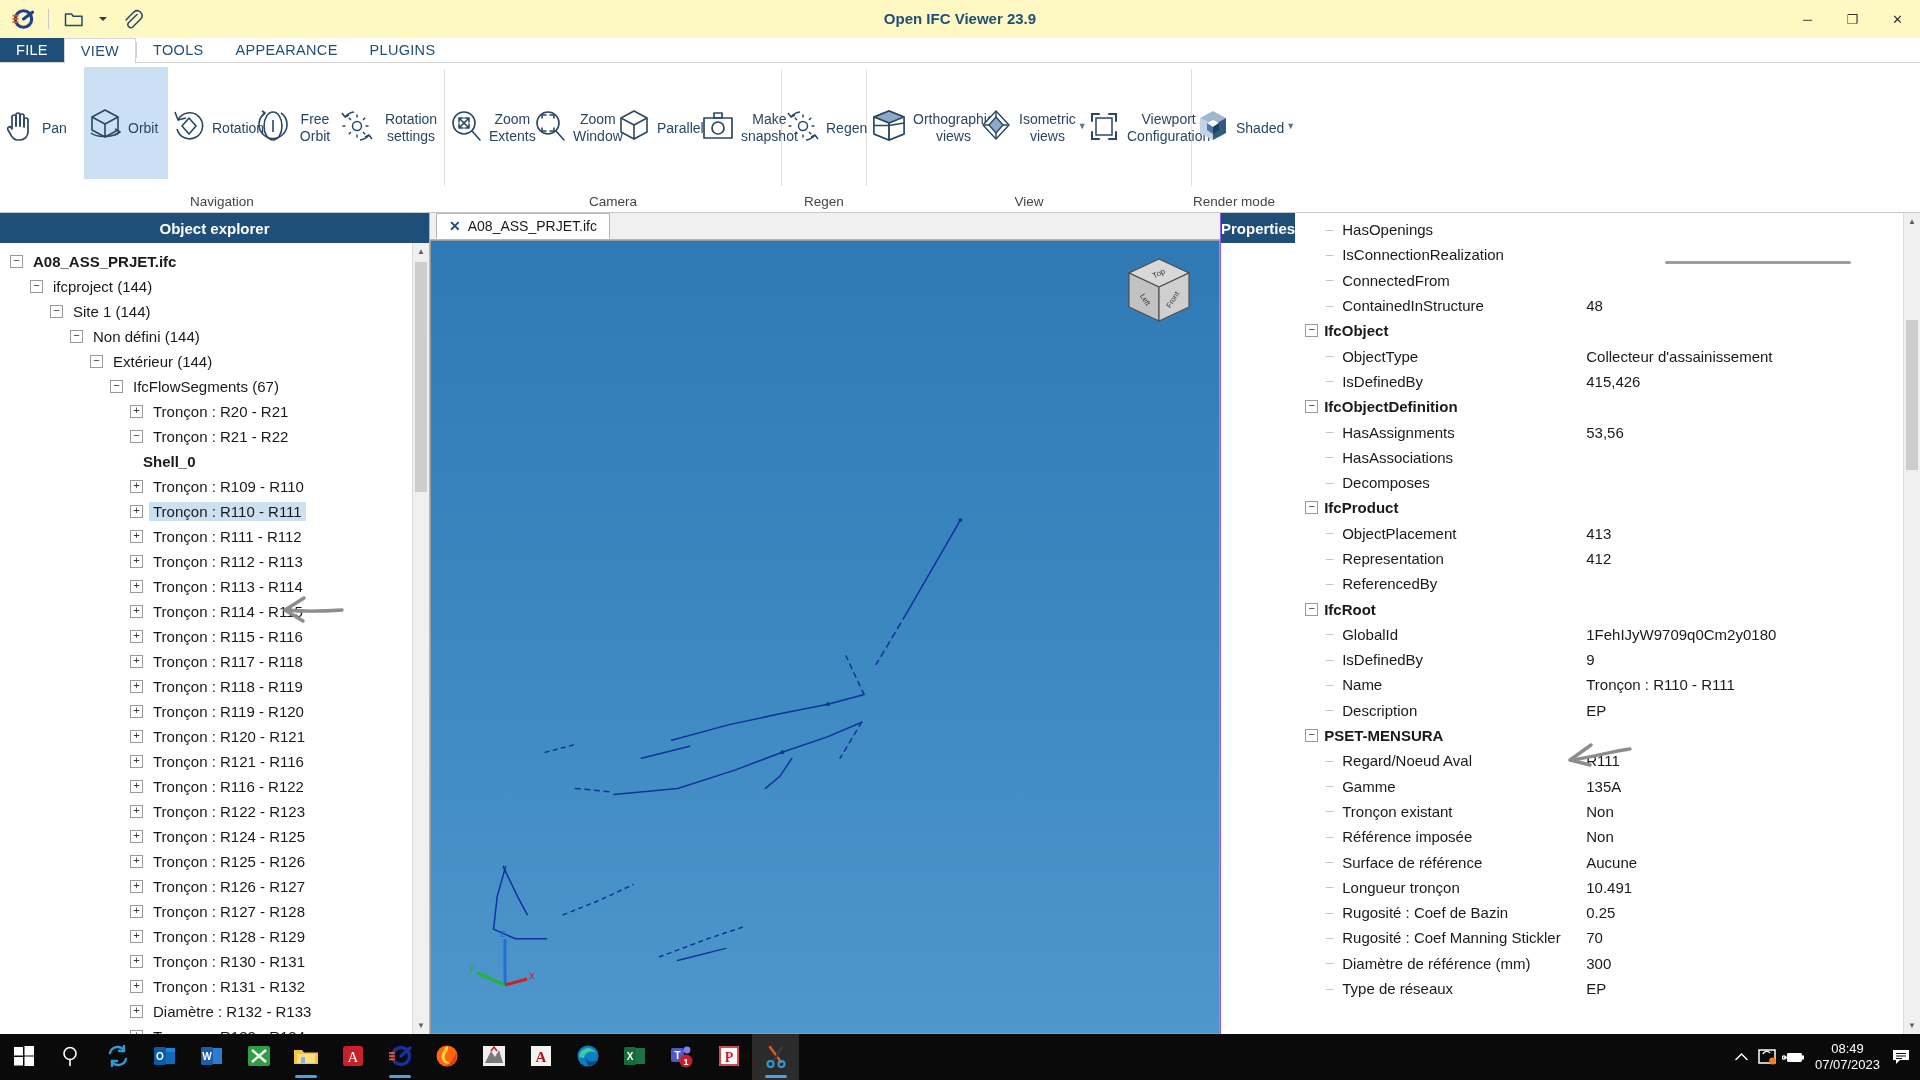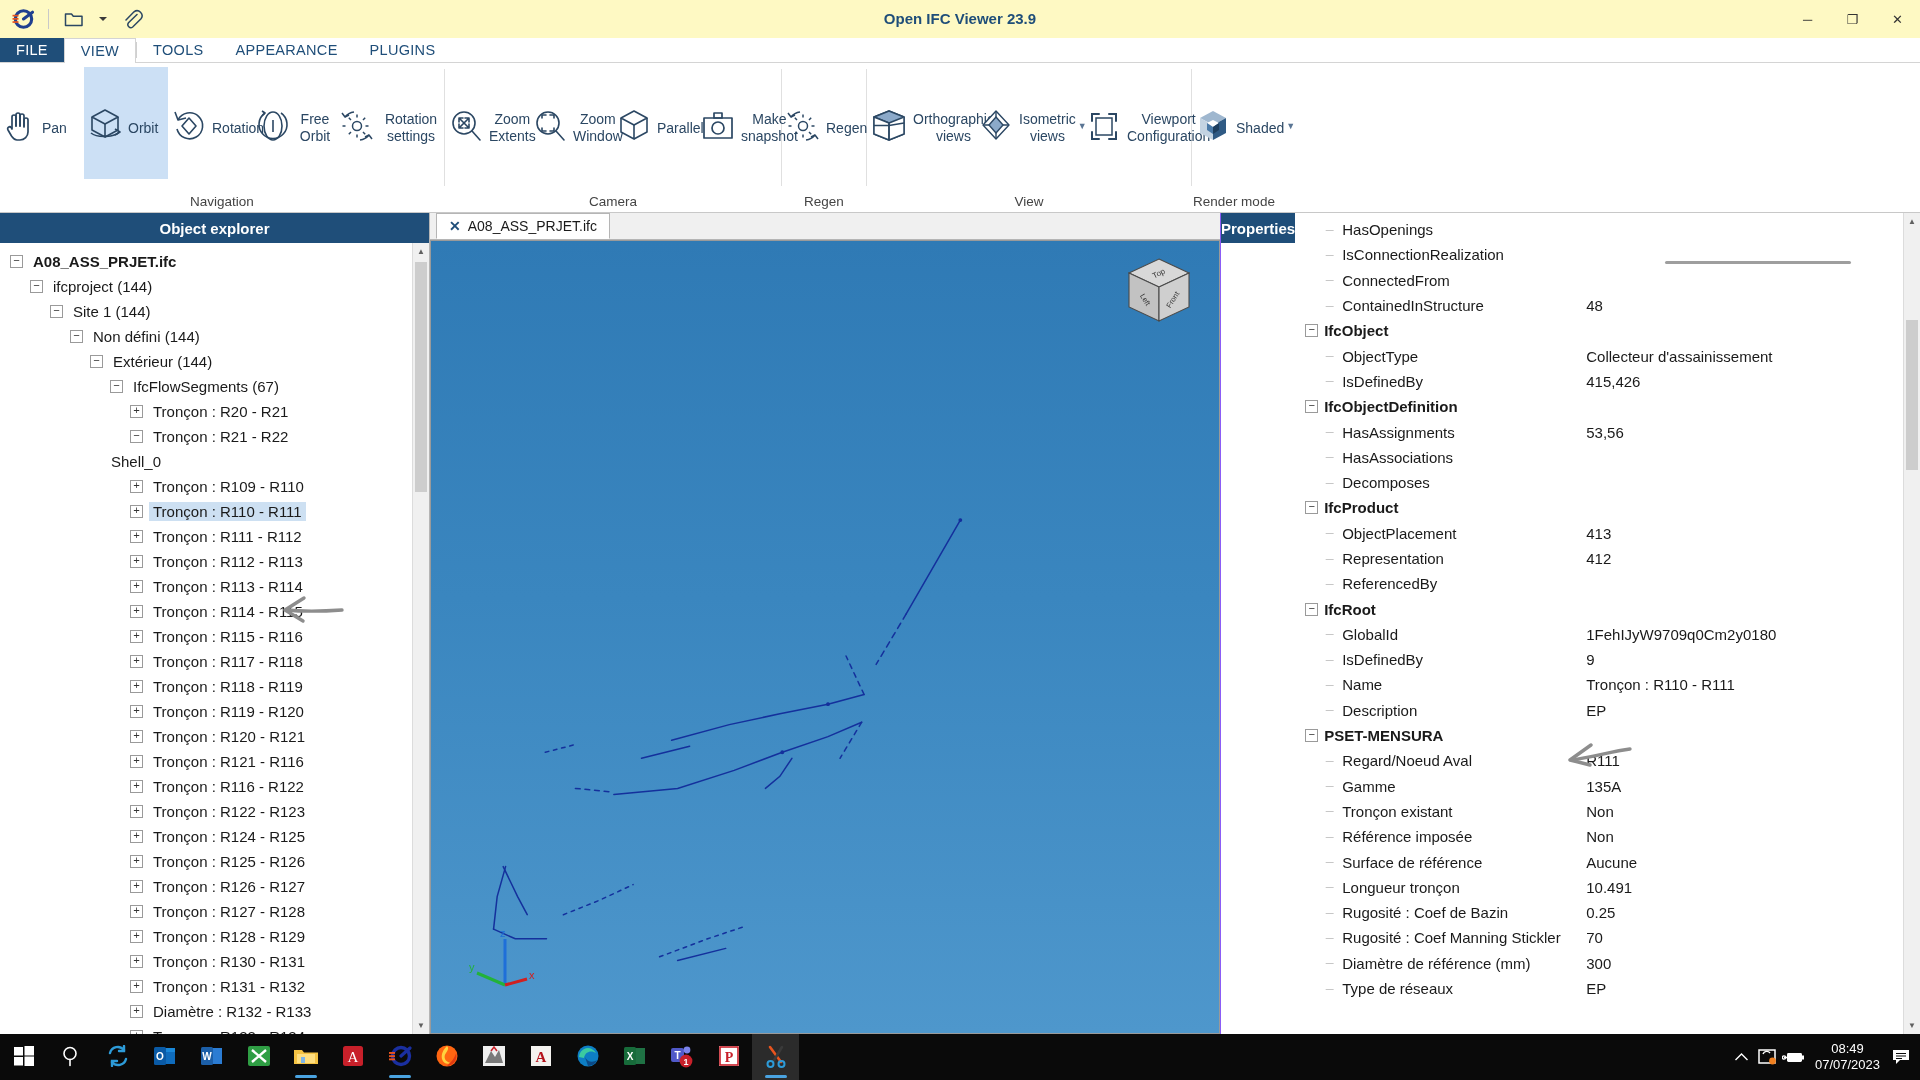--- a/index.html
+++ b/index.html
@@ -401,21 +401,21 @@
               <span class="tlabel">IfcFlowSegments (67)</span>
             </div>
             <div class="tnode" style="padding-left: 130px;">
               <span class="twist">+</span>
               <span class="tlabel">Tronçon : R20 - R21</span>
             </div>
             <div class="tnode" style="padding-left: 130px;">
               <span class="twist">−</span>
               <span class="tlabel">Tronçon : R21 - R22</span>
             </div>
-            <div class="tnode" style="padding-left: 88px;">
+            <div class="tnode" style="padding-left: 120px; font-weight: bold;">
               <span class="twist none"></span>
               <span class="tlabel">Shell_0</span>
             </div>
             <div class="tnode" style="padding-left: 130px;">
               <span class="twist">+</span>
               <span class="tlabel">Tronçon : R109 - R110</span>
             </div>
             <div class="tnode sel" style="padding-left: 130px;">
               <span class="twist">+</span>
               <span class="tlabel">Tronçon : R110 - R111</span>

